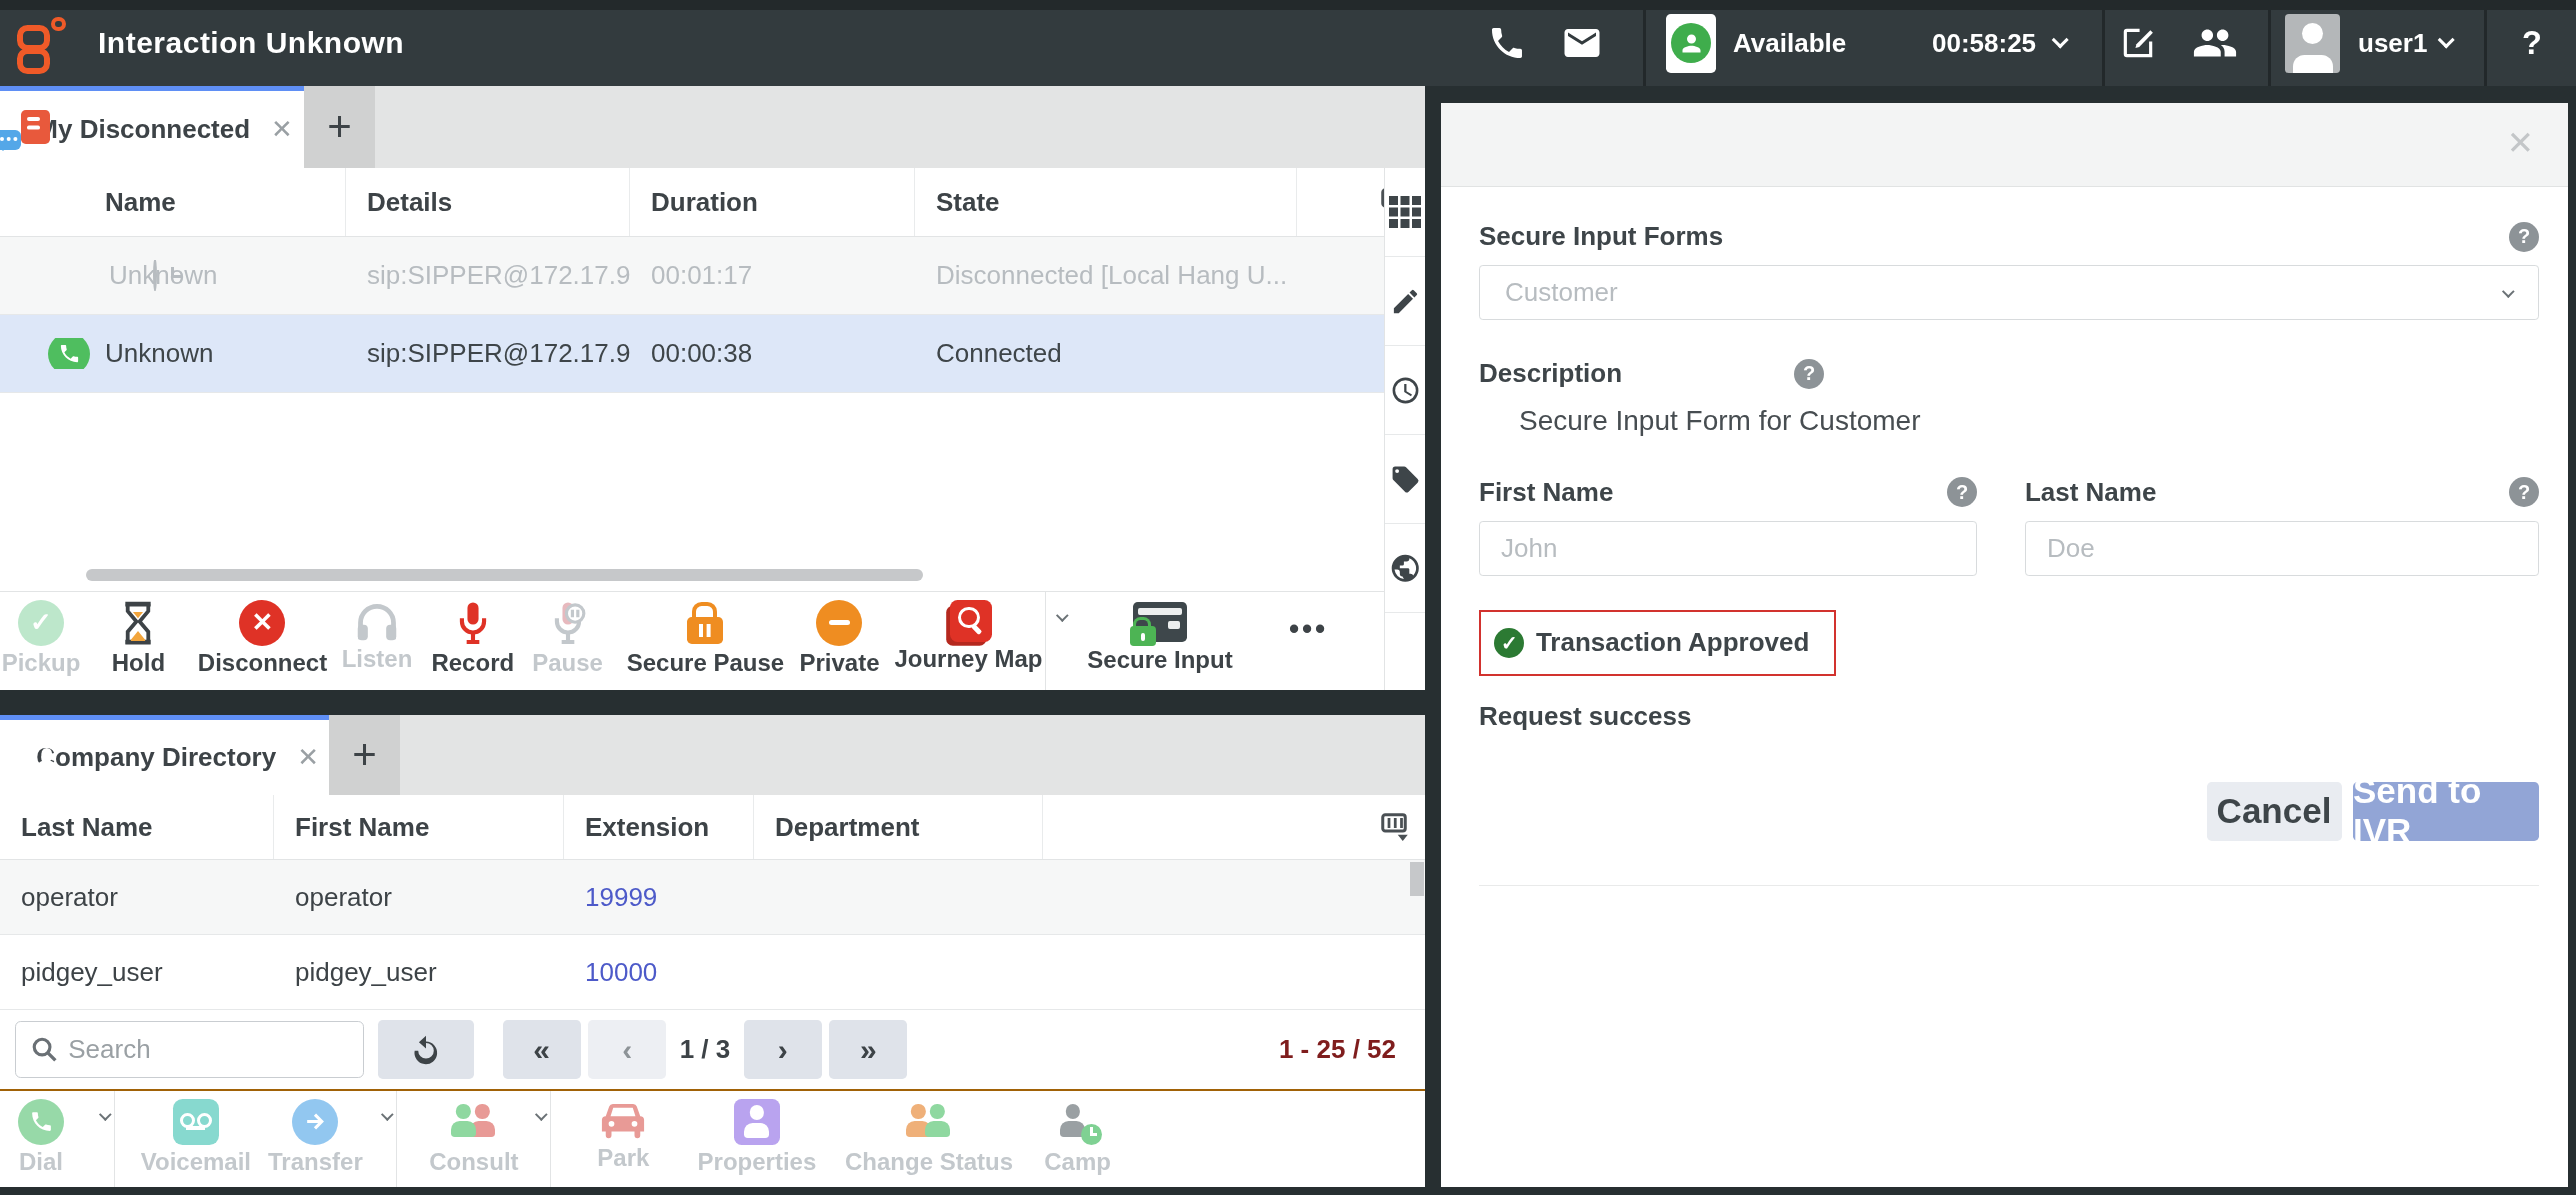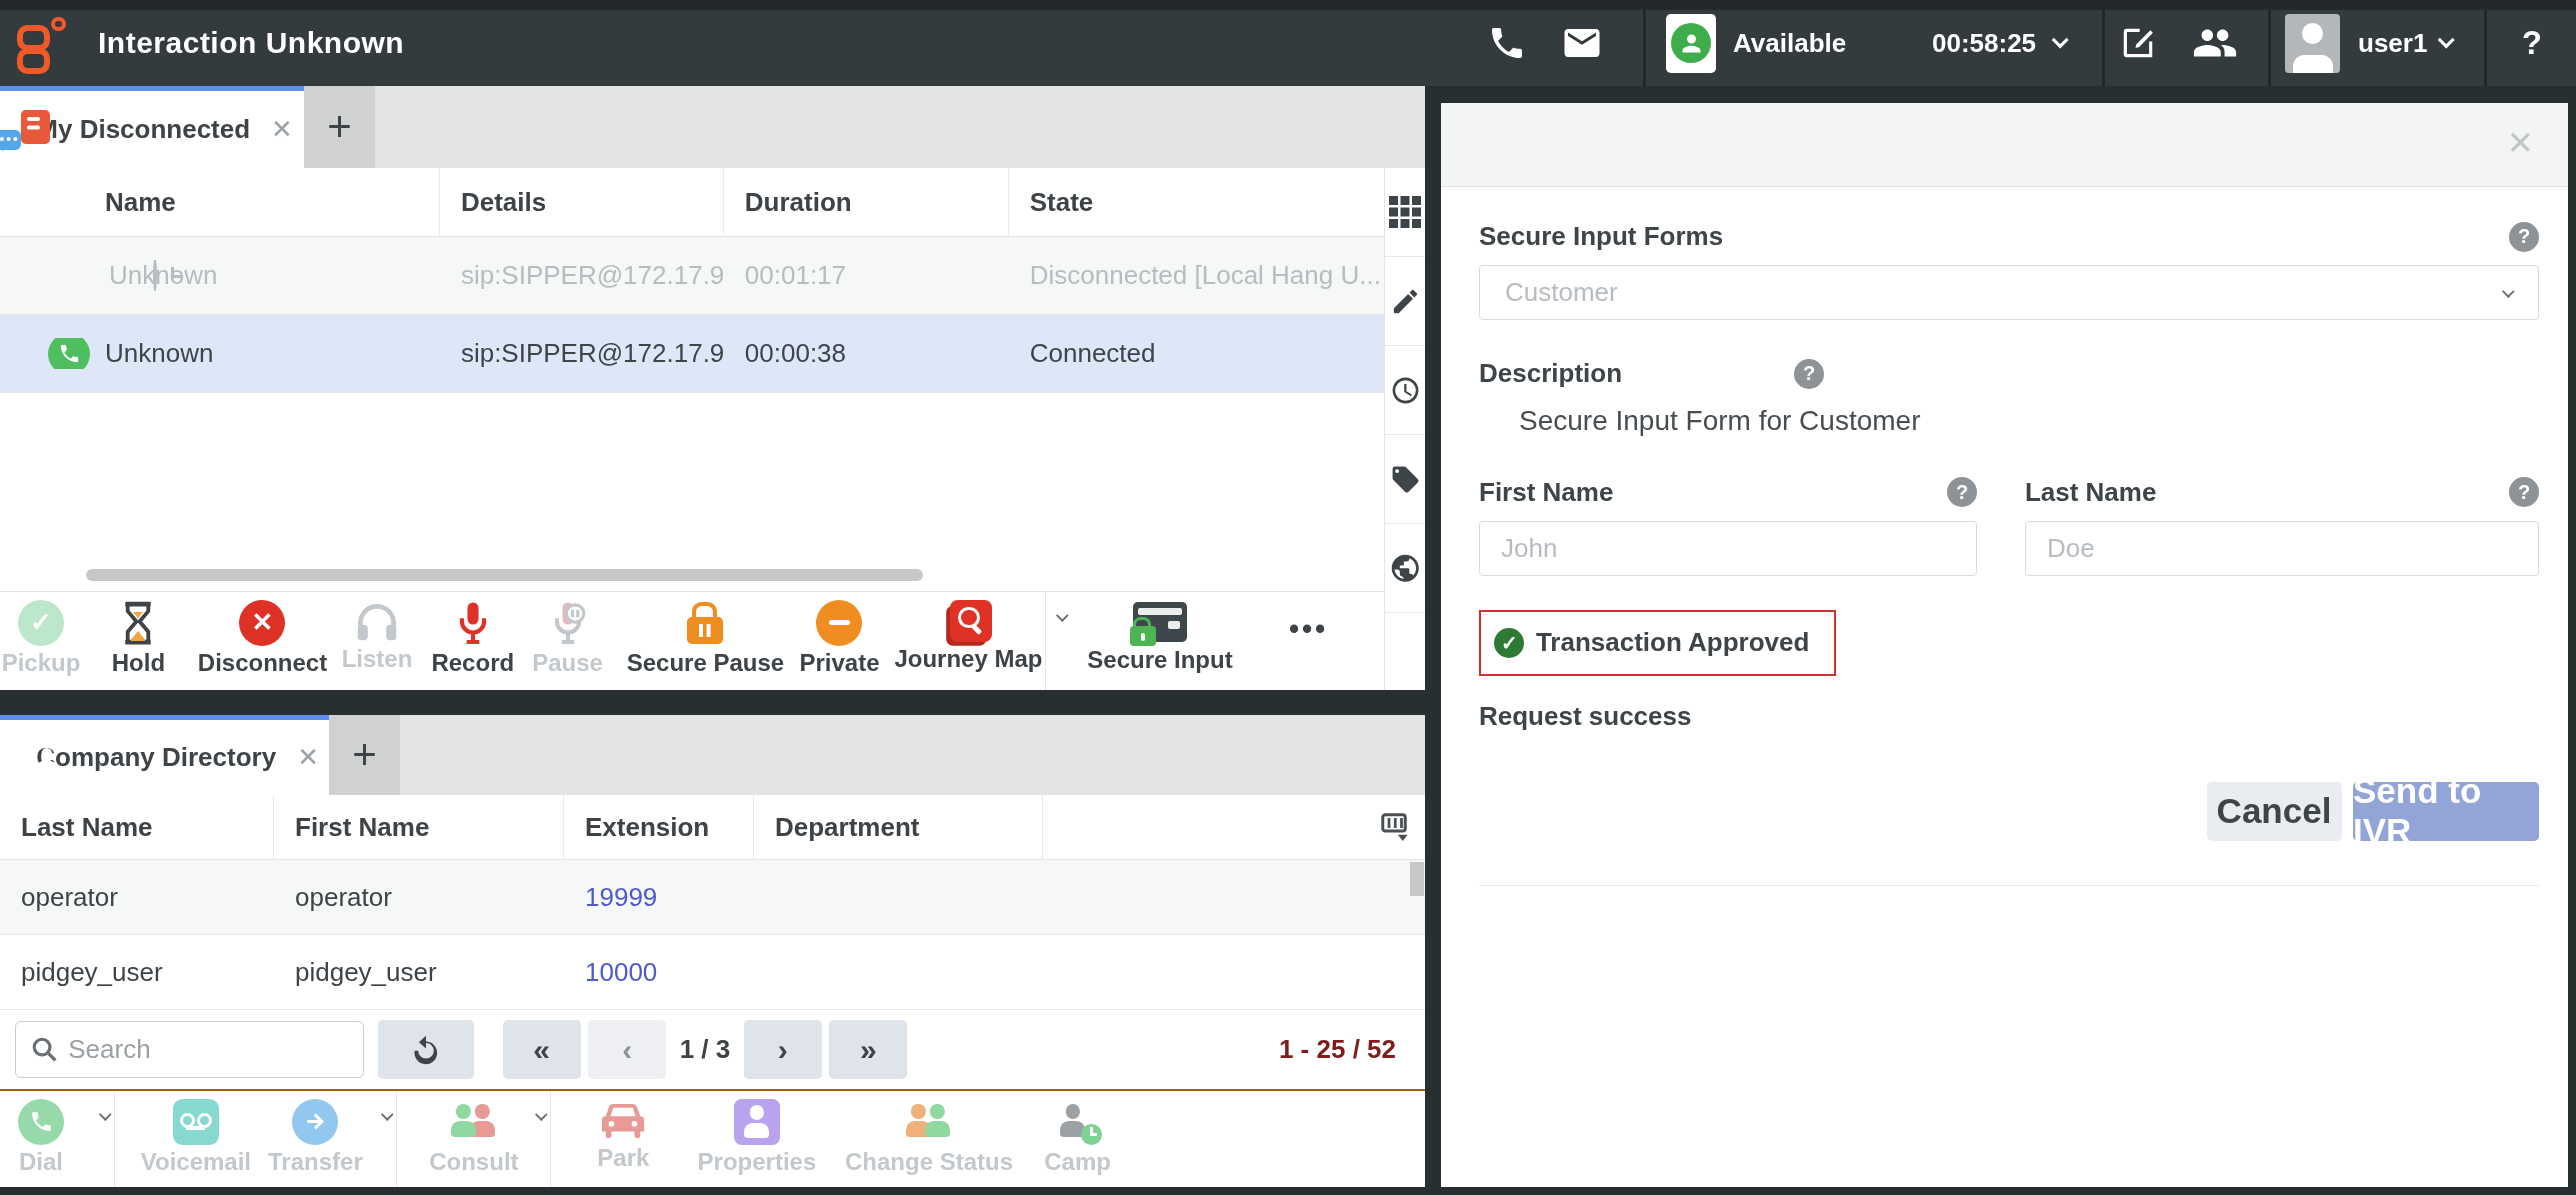--- a/index.html
+++ b/index.html
@@ -51,21 +51,21 @@
 
 
 .thead{display:flex;background:#fff;border-bottom:1.9px solid #e2e4e5}
 .thead .cell{font-size:26px;font-weight:700;color:#3d4347;display:flex;align-items:center;border-right:1px solid #e9ebec}
 .trow{display:flex;align-items:center;font-size:26px;border-bottom:1px solid #e6e8e9}
 .cell{padding-left:21px;white-space:nowrap;overflow:hidden}
 
 
 .it-head{height:69px}
 .it-row{height:78px}
-.c-name{width:440px;padding-left:105px;position:relative}
+.c-name{width:346px;padding-left:105px;position:relative}
 .c-det{width:284px}
 .c-dur{width:285px}
 .c-state{width:382px}
 .c-pick{flex:1;border-right:none!important;display:flex;align-items:center;justify-content:flex-end;padding-right:13.4px}
 .row-dim{background:#f6f7f7;color:#b7bcc0}
 .row-sel{background:#dde7f8;color:#3e4549}
 .row-ic{position:absolute;left:48px;top:50%;transform:translateY(-50%)}
 .ic-clock{width:40px;height:40px;border:2.9px solid #b7bcc0;border-radius:50%;position:relative}
 .ic-clock::before{content:"";position:absolute;left:16.3px;top:6.7px;width:2.9px;height:11.5px;background:#b7bcc0}
 .ic-clock::after{content:"";position:absolute;left:16.3px;top:15.3px;width:9.6px;height:2.9px;background:#b7bcc0}

